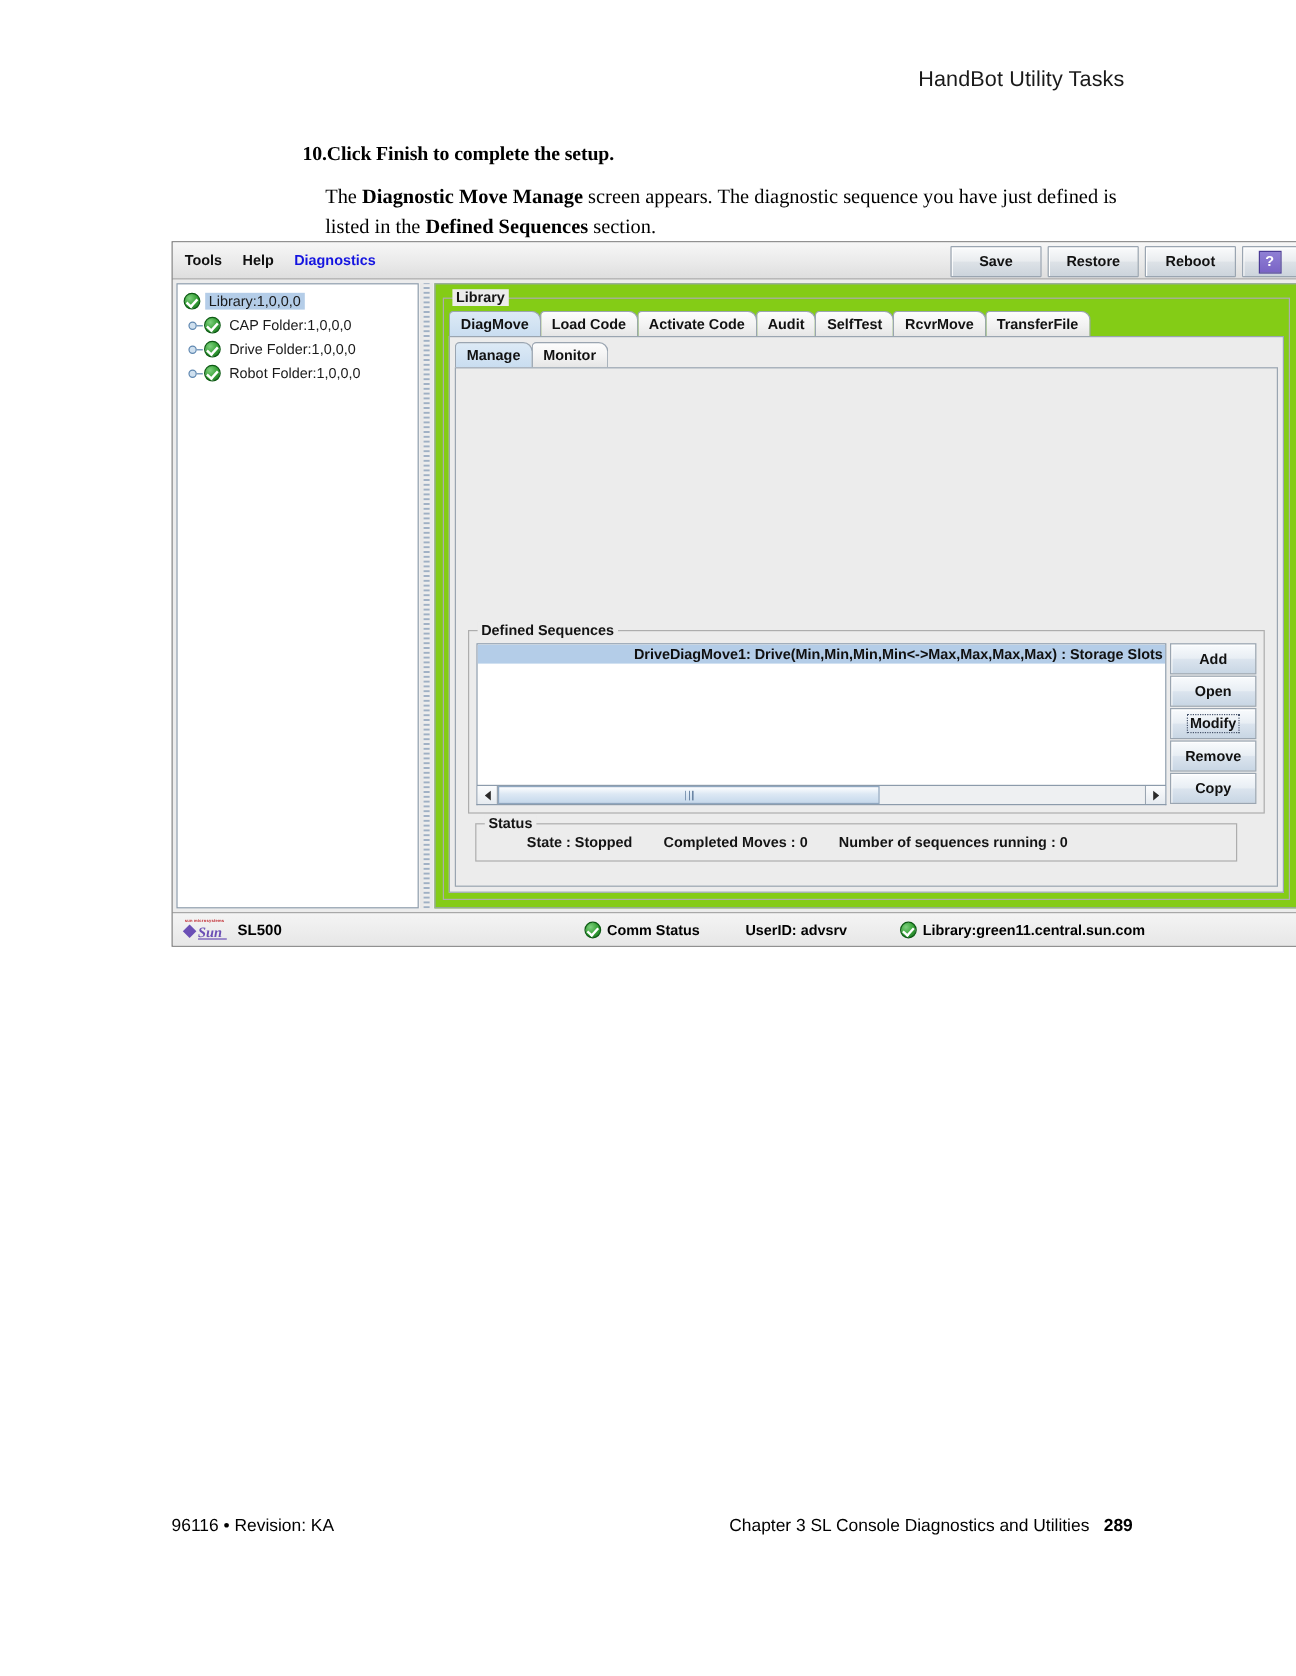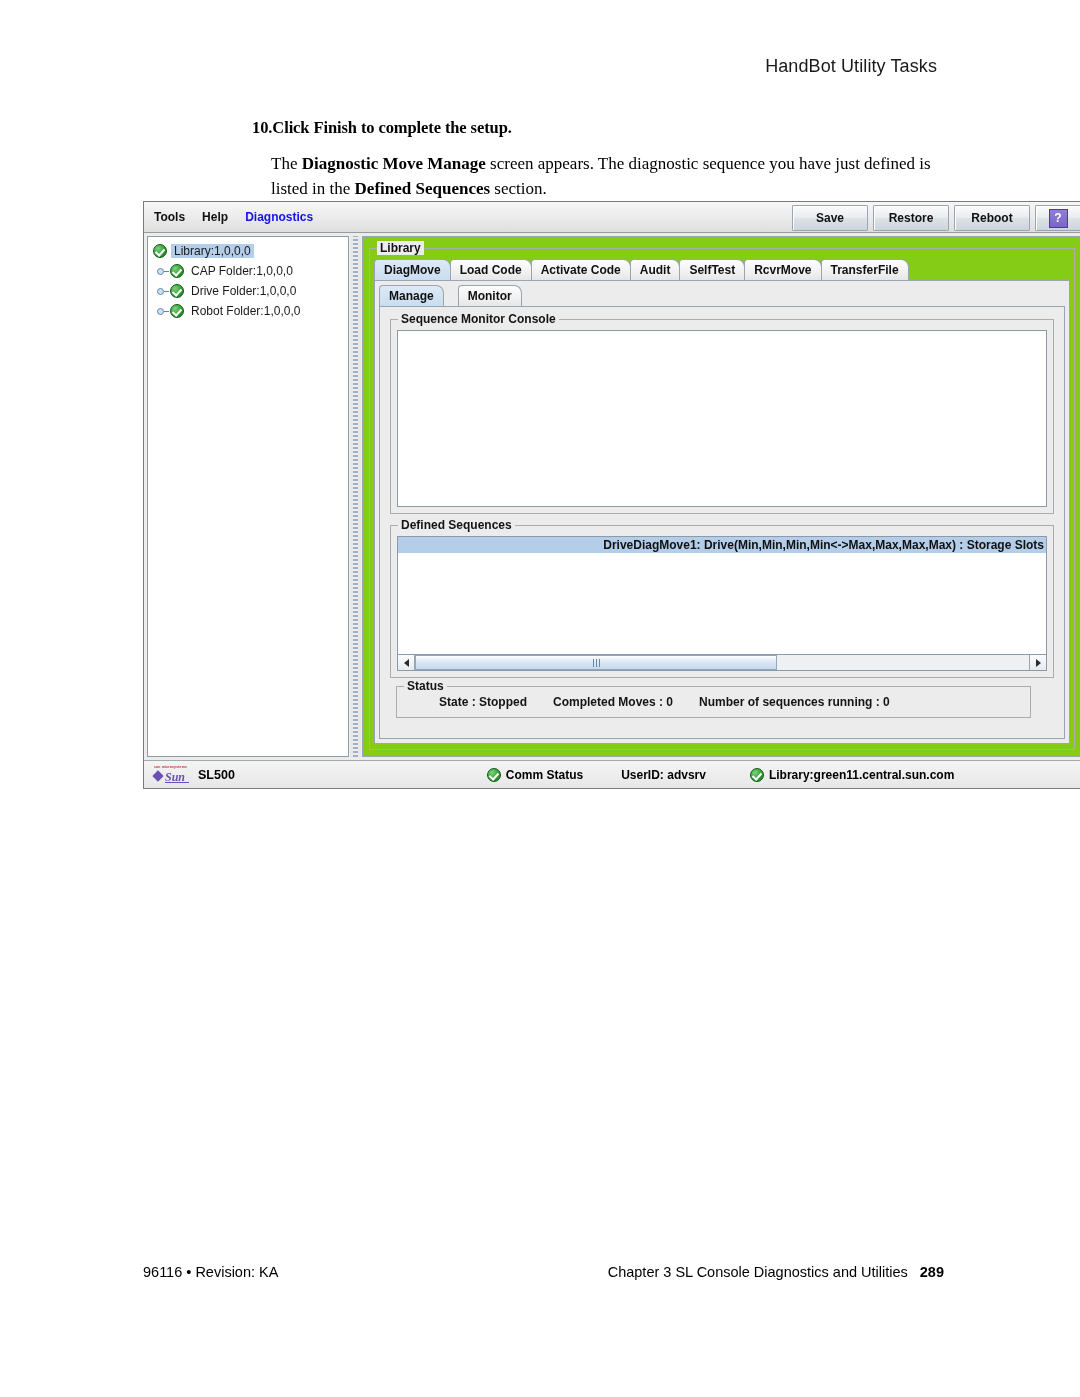--- a/index.html
+++ b/index.html
@@ -544,31 +544,27 @@
           <div class="tab">Load Code</div>
           <div class="tab">Activate Code</div>
           <div class="tab">Audit</div>
           <div class="tab">SelfTest</div>
           <div class="tab">RcvrMove</div>
           <div class="tab">TransferFile</div>
         </div>
 
         <div class="tabpane" style="position:absolute; left:4px; right:4px; top:31px; bottom:5px;">
 
-          <div class="tabbar" style="margin-top:3px;gap:15px;">
+          <div class="tabbar" style="margin-top:3px;">
             <div class="tab selected">Manage</div>
             <div class="tab">Monitor</div>
           </div>
 
           <div class="tabpane" style="position:absolute; left:4px; right:4px; top:25px; bottom:4px;">
 
-            <div class="group" style="position:absolute; left:10px; right:10px; top:12px; height:195px;">
-              <span class="group-title">Sequence Monitor Console</span>
-              <div class="textarea-box" style="position:absolute; left:6px; right:6px; top:10px; bottom:6px;"></div>
-            </div>
 
             <div class="group" style="position:absolute; left:10px; right:10px; top:218px; height:153px;">
               <span class="group-title">Defined Sequences</span>
 
               <div style="position:absolute; left:6px; right:6px; top:10px; bottom:6px; display:flex; gap:3px;">
                 <div style="flex:1; display:flex; flex-direction:column; min-width:0;">
                   <div class="list-box" style="flex:1;">
                     <div class="list-row selected">DriveDiagMove1: Drive(Min,Min,Min,Min&lt;-&gt;Max,Max,Max,Max) : Storage Slots</div>
                   </div>
                   <div class="hscroll">
@@ -579,20 +575,37 @@
                       <div class="sb-thumb">
                           <span class="sb-grip"></span>
                         </div>
                     </div>
                     <div class="sb-arrow right">
                         <i></i>
                       </div>
                   </div>
                 </div>
 
+                <div class="side-buttons">
+                  <div class="side-btn">
+                      <span class="lbl">Add</span>
+                    </div>
+                  <div class="side-btn">
+                      <span class="lbl">Open</span>
+                    </div>
+                  <div class="side-btn focused">
+                      <span class="lbl">Modify</span>
+                    </div>
+                  <div class="side-btn">
+                      <span class="lbl">Remove</span>
+                    </div>
+                  <div class="side-btn">
+                      <span class="lbl">Copy</span>
+                    </div>
+                </div>
               </div>
             </div>
 
             <div class="group" style="position:absolute; left:16px; right:33px; top:379px; height:32px;">
               <span class="group-title">Status</span>
               <div class="status-line">
                 <span>State : Stopped</span>
                 <span>Completed Moves : 0</span>
                 <span>Number of sequences running : 0</span>
               </div>

